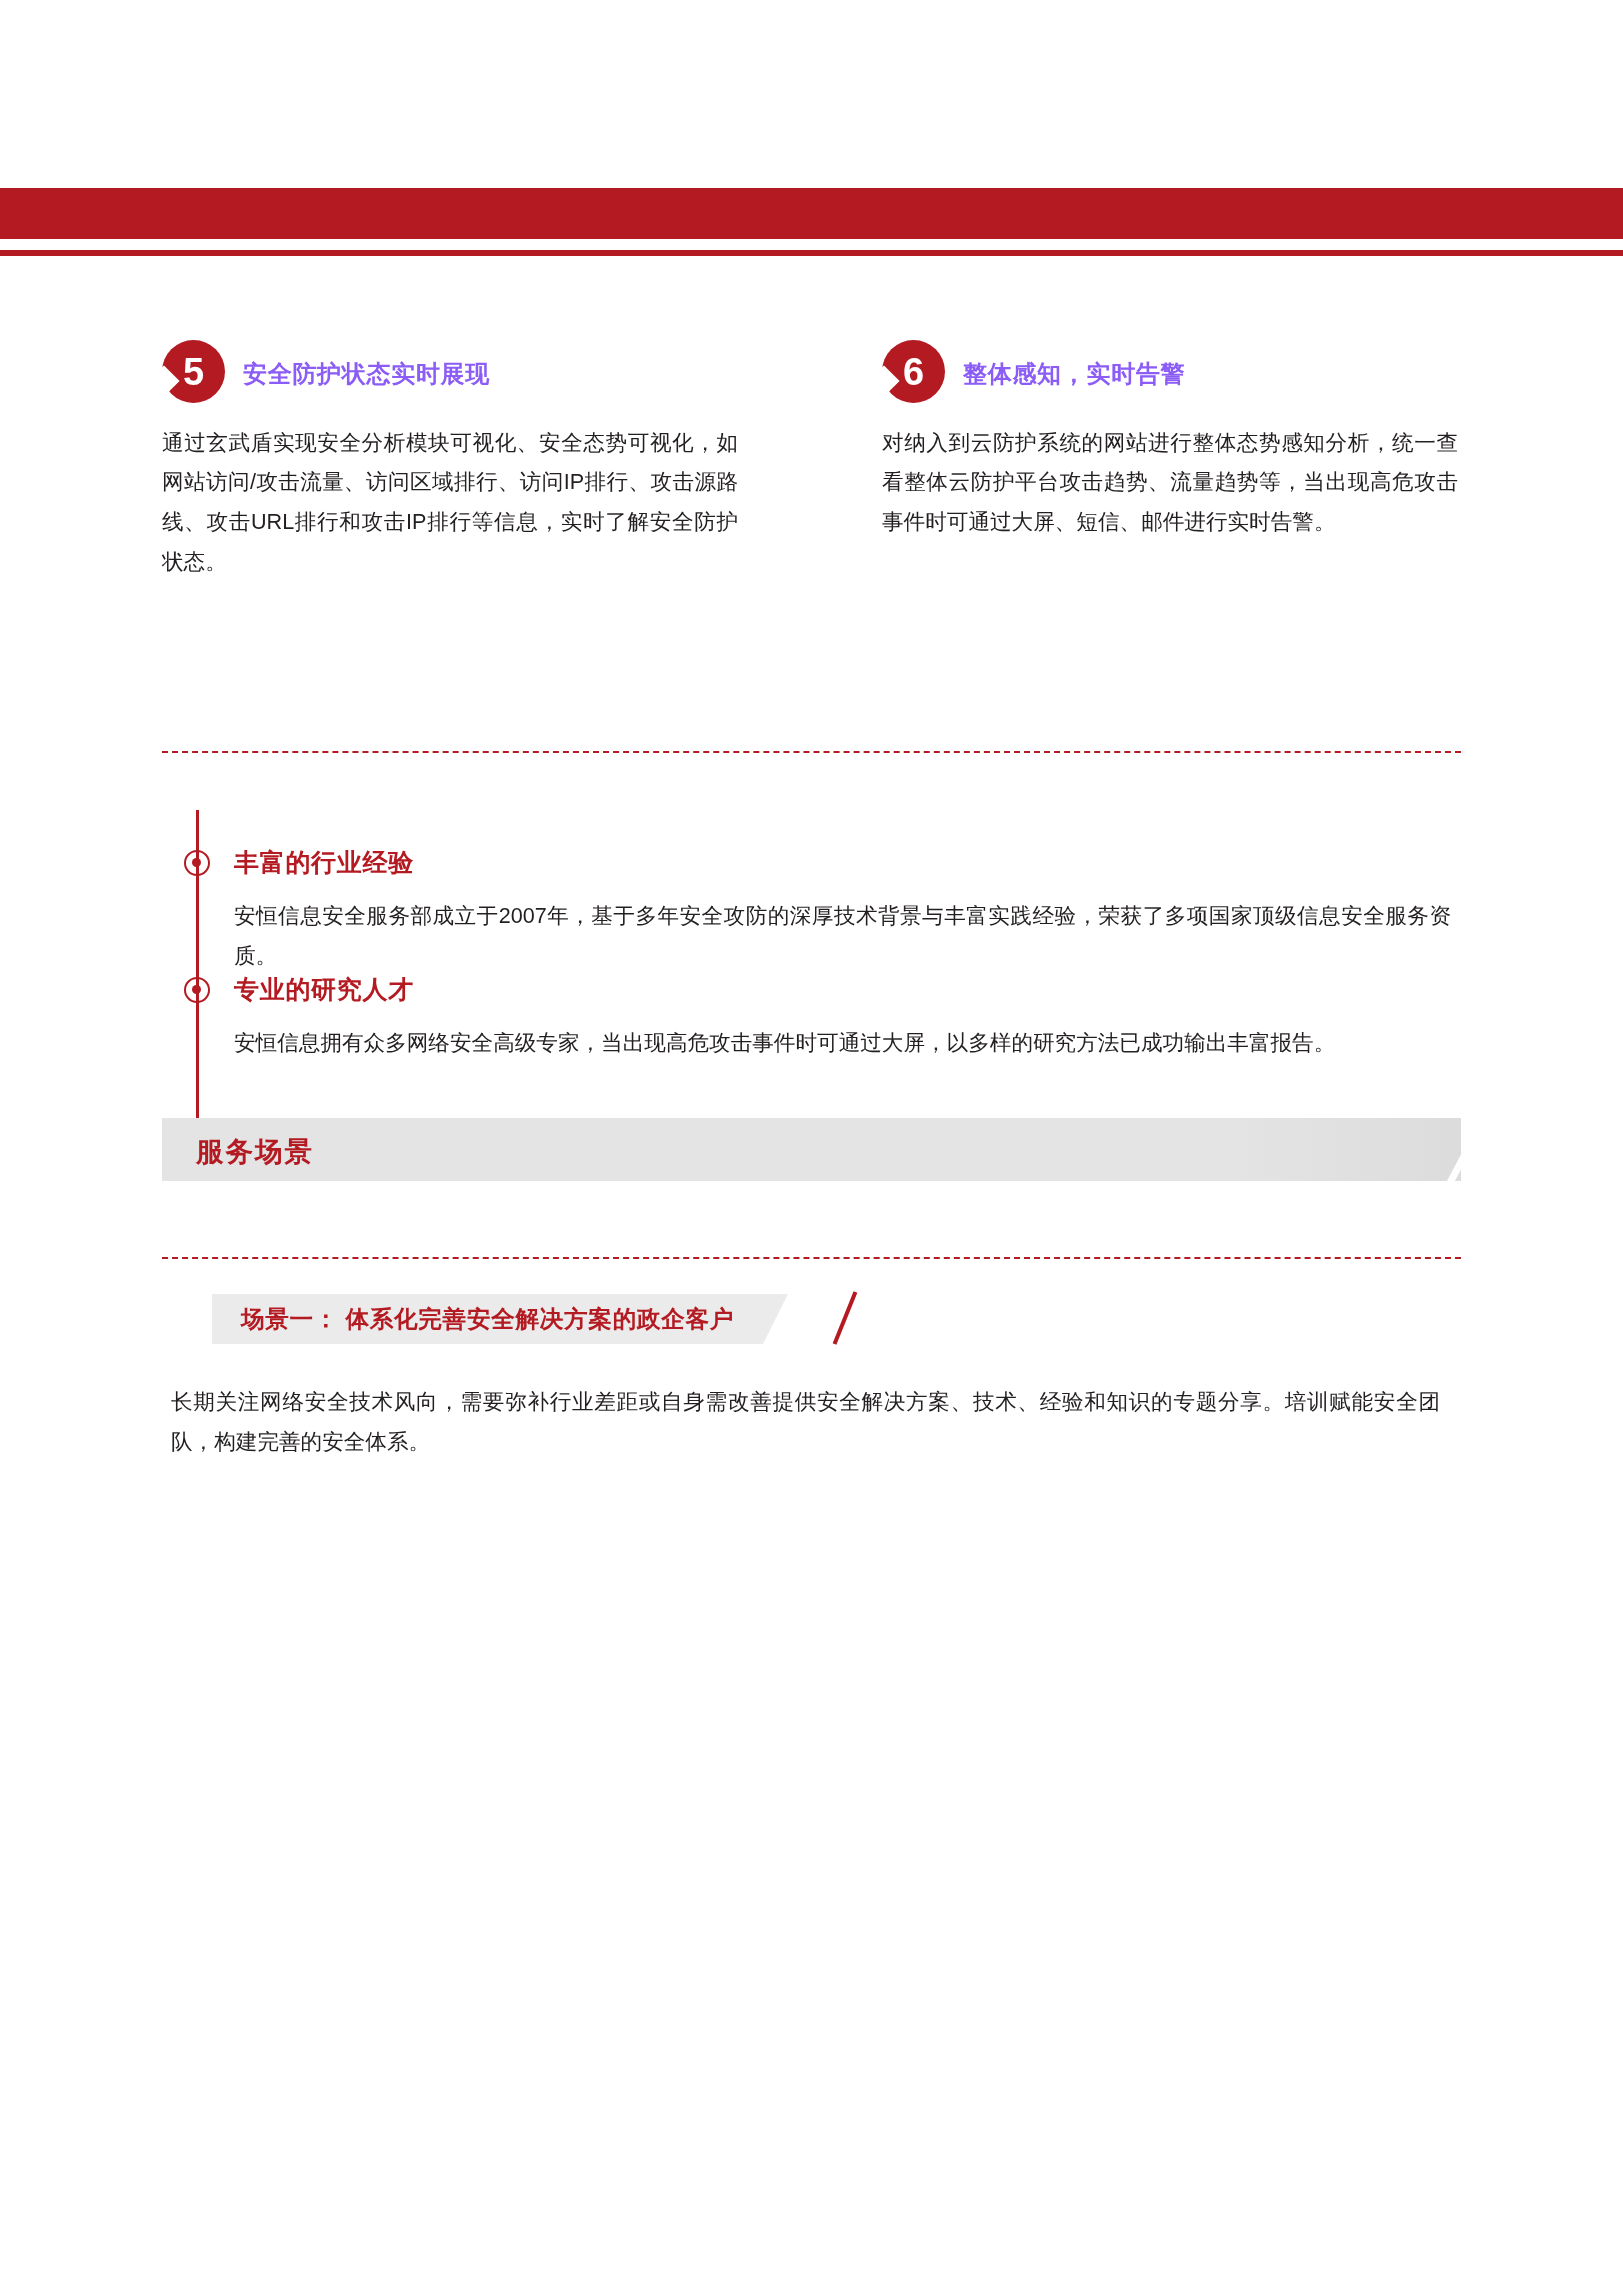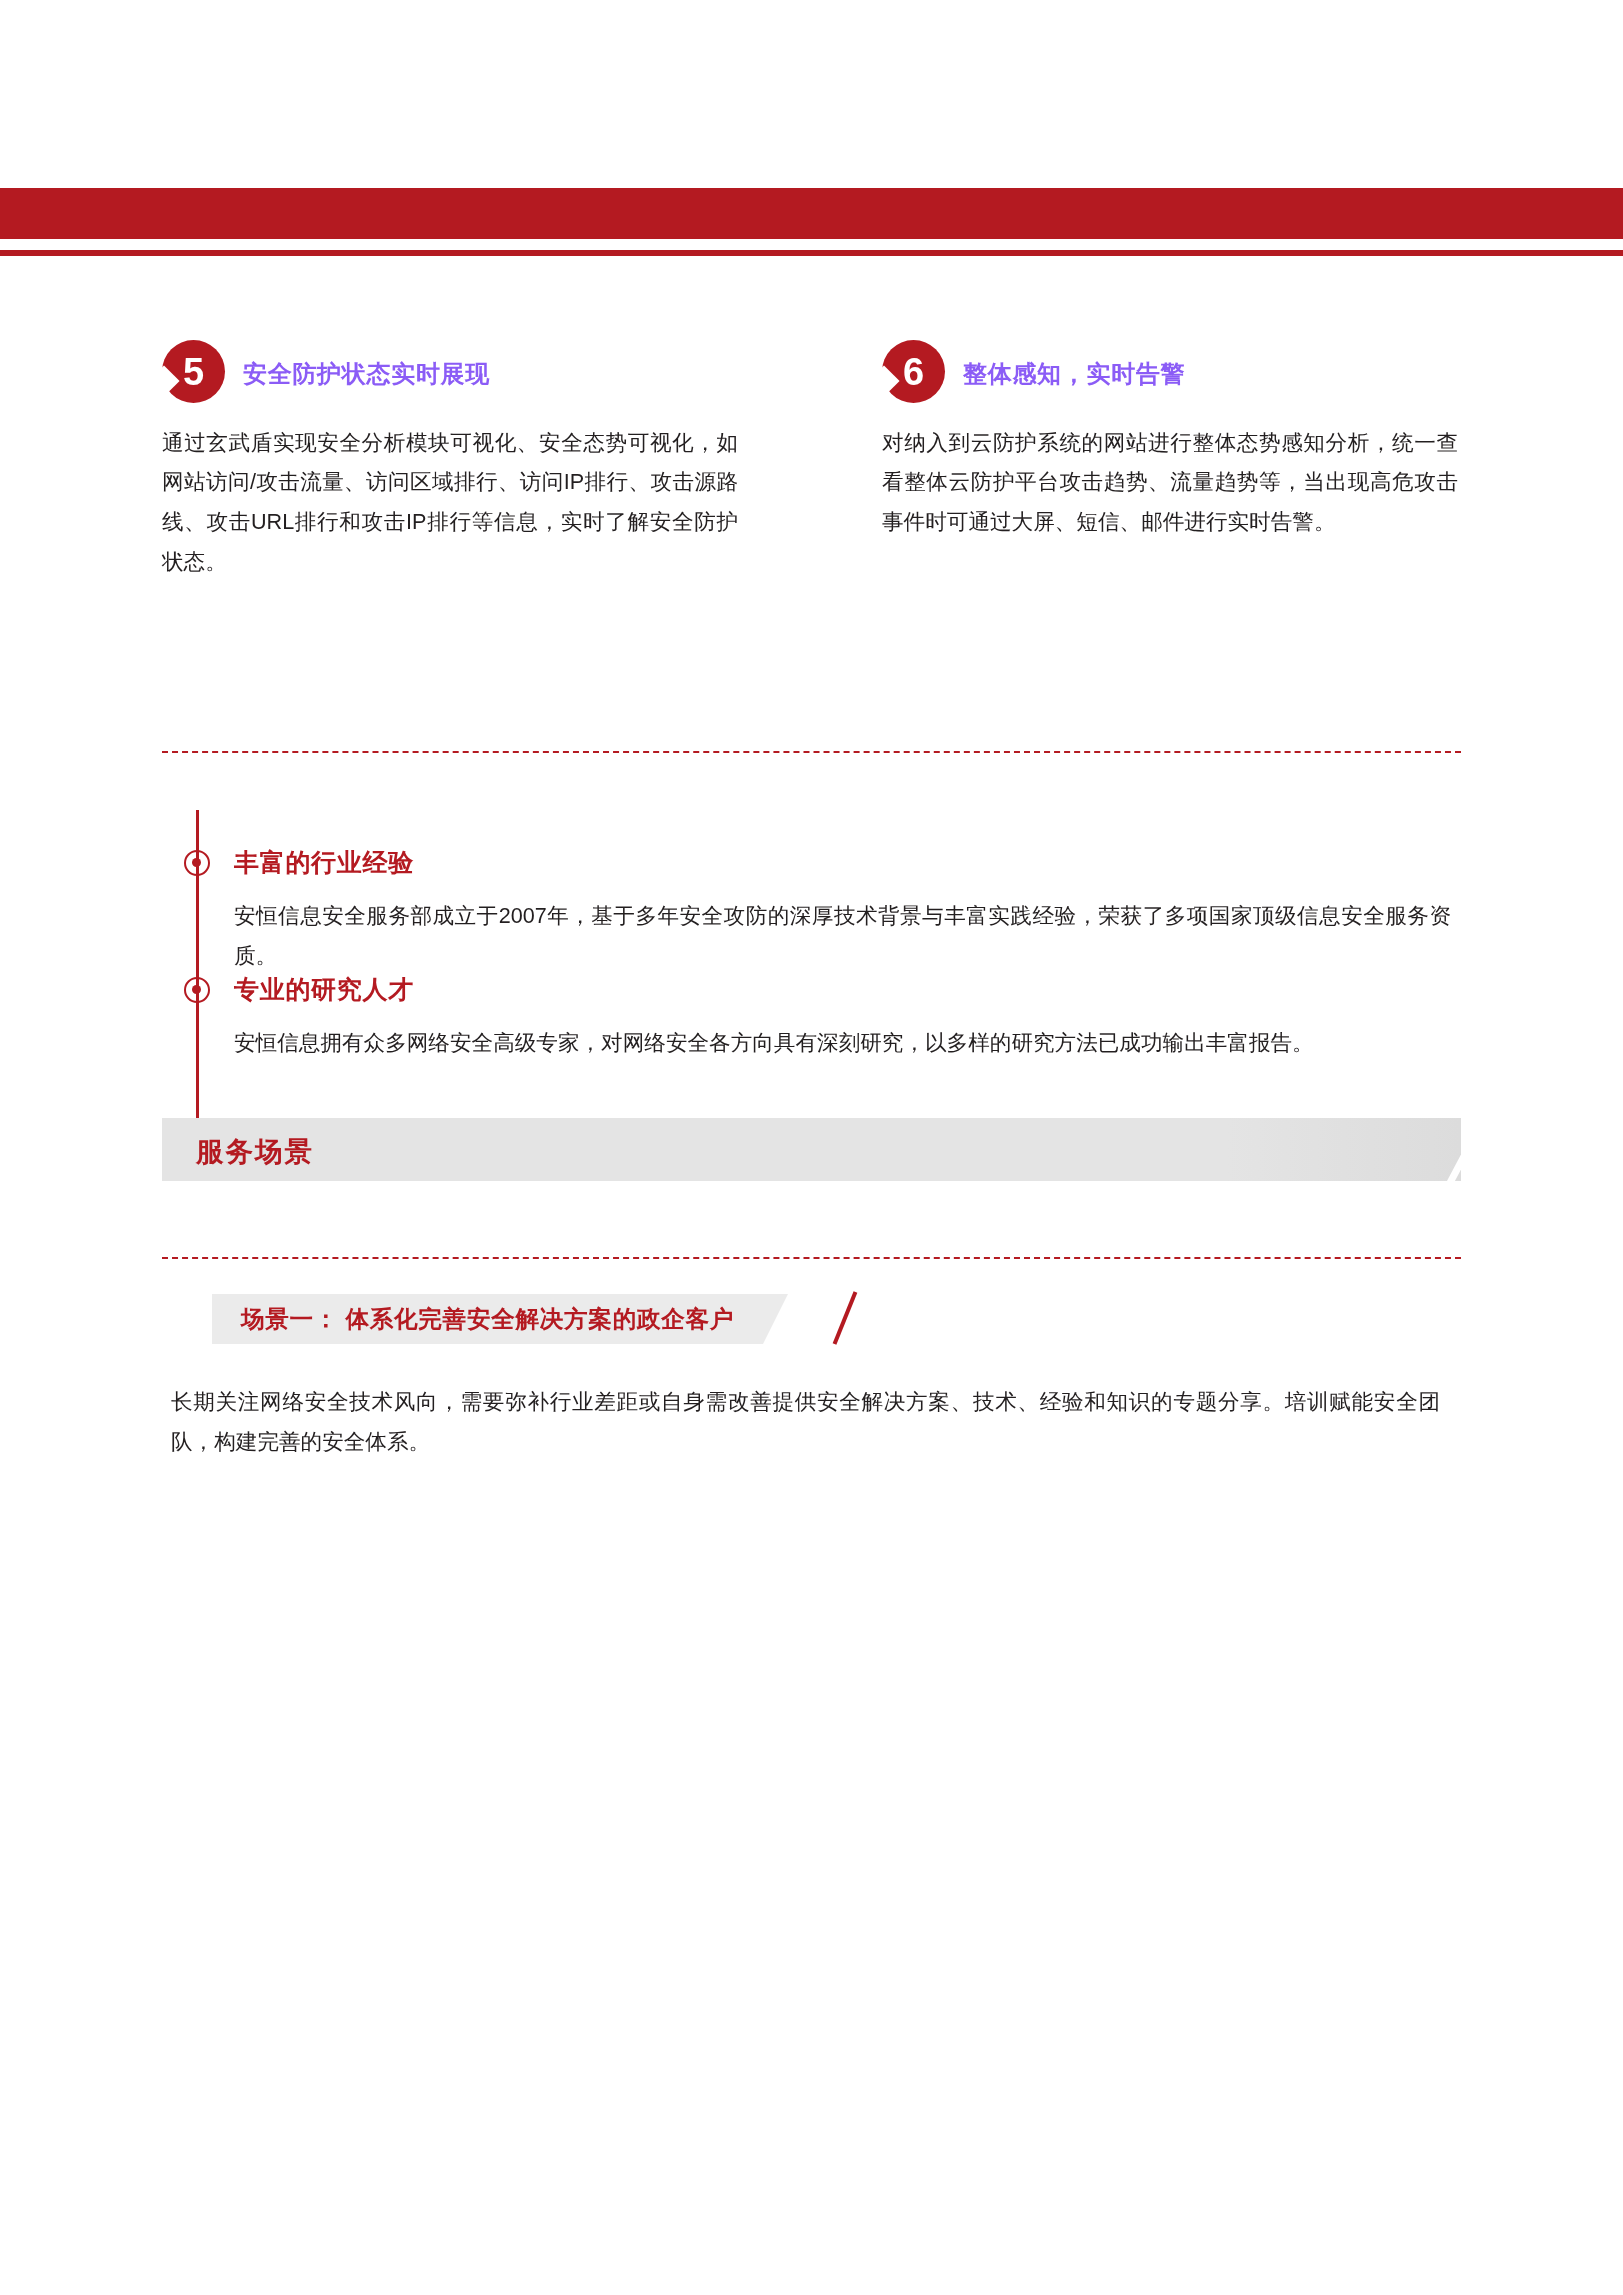--- a/index.html
+++ b/index.html
@@ -281,21 +281,21 @@
         <span class="adv-title">丰富的行业经验</span>
       </div>
       <div class="adv-text">安恒信息安全服务部成立于2007年，基于多年安全攻防的深厚技术背景与丰富实践经验，荣获了多项国家顶级信息安全服务资质。</div>
     </div>
 
     <div class="adv-item" style="top:184px;">
       <div class="adv-head">
         <span class="adv-bullet"></span>
         <span class="adv-title">专业的研究人才</span>
       </div>
-      <div class="adv-text">安恒信息拥有众多网络安全高级专家，对网络安全各方向具有深刻研究，以多样的研究方法已成功输出丰富报告。</div>
+      <div class="adv-text">安恒信息拥有众多网络安全高级专家，当出现高危攻击事件时可通过大屏，以多样的研究方法已成功输出丰富报告。</div>
     </div>
   </div>
 
   <div class="section-band" style="top:1118px;text-decoration:underline;">
     <div class="band-title">服务场景</div>
     <div class="band-corner"></div>
   </div>
   <div class="dashed-rule" style="top:1257px;"></div>
 
   <div class="scene-tag" style="top:1294px;margin-left:22px;">

